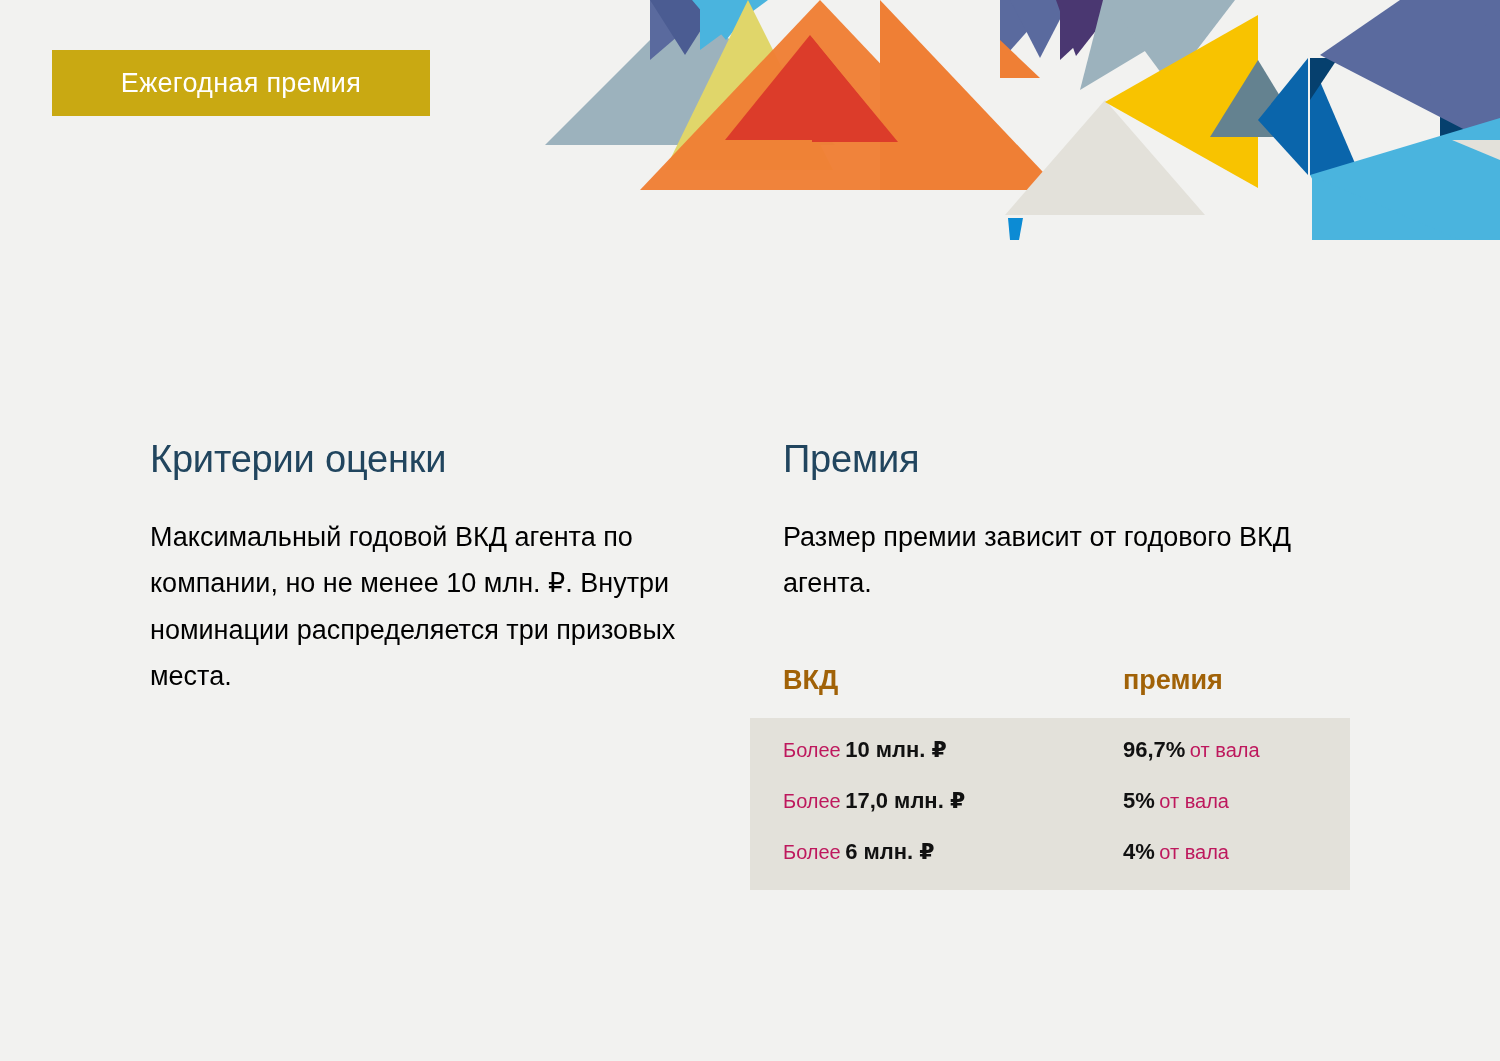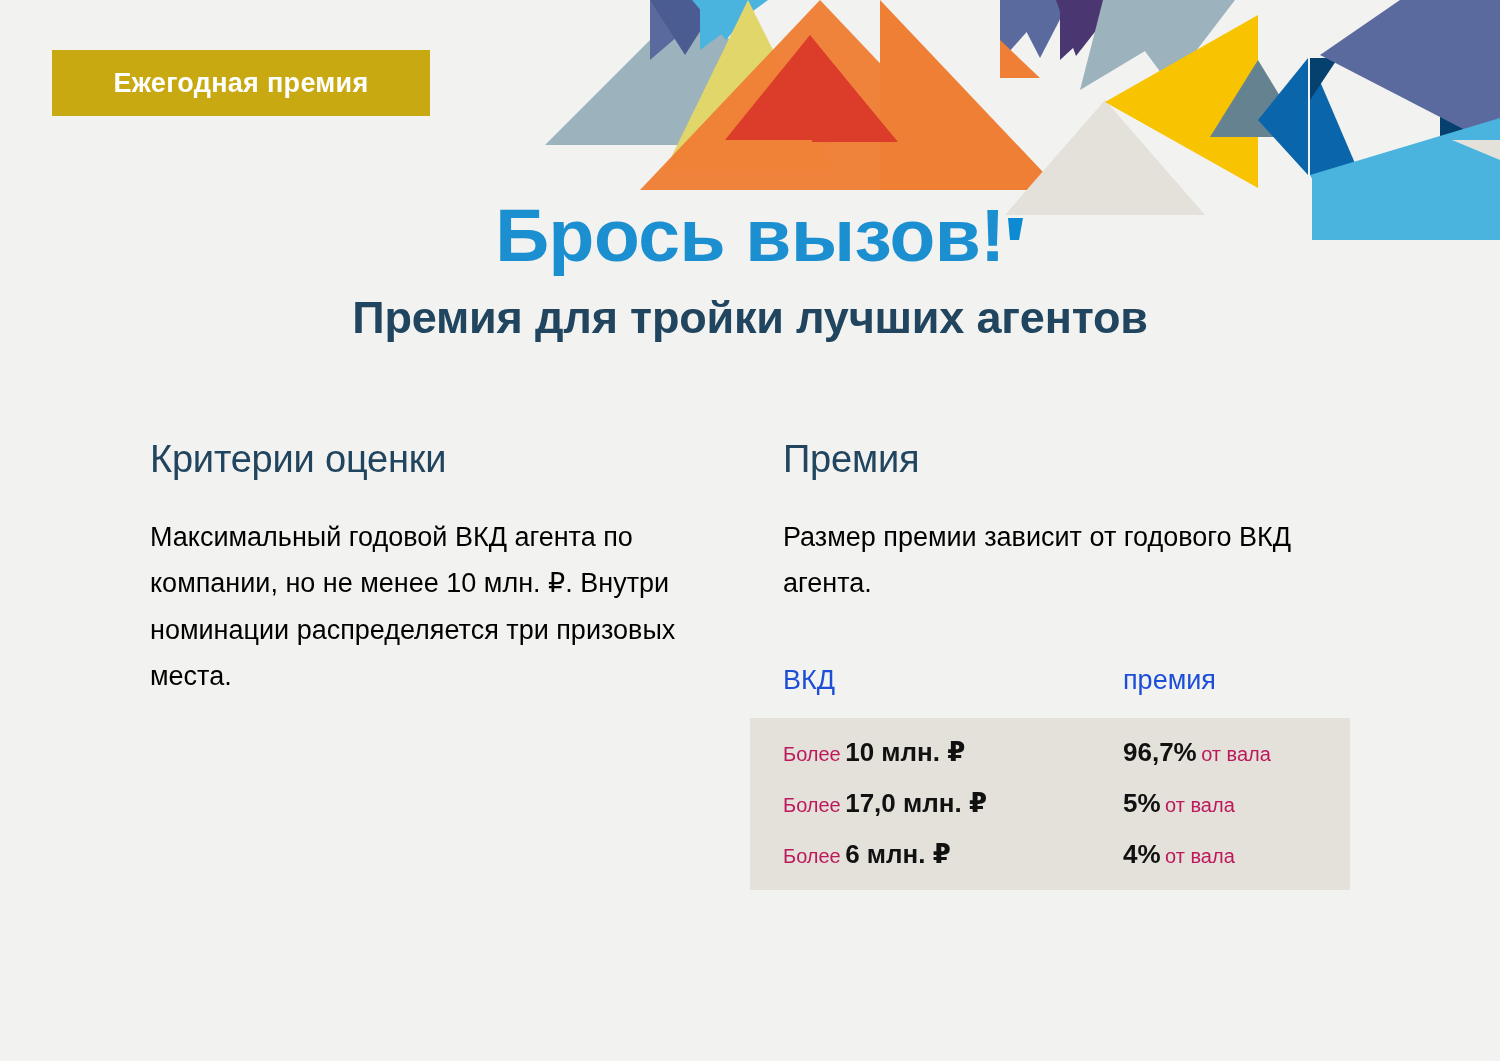--- a/index.html
+++ b/index.html
@@ -41,21 +41,21 @@
     width: 378px;
     height: 66px;
     background: #c9a912;
     display: flex;
     align-items: center;
     justify-content: center;
   }
   #badge-label {
     color: #ffffff;
     font-size: 27px;
-    font-weight: bold;
+    font-weight: normal;
     letter-spacing: 0.3px;
     white-space: nowrap;
   }
 
   
   #title-block {
     position: absolute;
     left: 0;
     top: 198px;
     width: 1500px;
@@ -111,23 +111,24 @@
 
   
   #rate-table {
     position: absolute;
     left: 783px;
     top: 665px;
     width: 567px;
   }
   #rate-head {
     display: flex;
-    color: #1d4ed8;
+    color: #a16207;
     font-size: 27px;
     padding-bottom: 19px;
+    font-weight: bold;
   }
   #rate-head .c1 { width: 340px; }
   #rate-head .c2 { width: 227px; }
 
   #rate-panel {
     position: absolute;
     left: 750px;
     top: 718px;
     width: 600px;
     height: 172px;
@@ -146,21 +147,21 @@
   }
   .rate-row .c1 { width: 340px; }
   .rate-row .c2 { width: 227px; }
   .rate-row .light {
     color: #be185d;
     font-size: 20px;
     font-weight: normal;
   }
   .rate-row .strong {
     color: #111111;
-    font-size: 26px;
+    font-size: 22px;
     font-weight: bold;
   }
 </style>
 </head>
 <body>
 
 <div id="slide">
 
   <svg id="deco" viewBox="0 0 1500 240" width="1500" height="240" preserveAspectRatio="none">
 
@@ -212,24 +213,20 @@
 
     <polygon points="1000,40 1040,78 1000,78" fill="#ef7f35"></polygon>
 
     <polygon points="1452,140 1500,160 1500,140" fill="#e3e1da"></polygon>
   </svg>
 
   <div id="badge">
     <span id="badge-label">Ежегодная премия</span>
   </div>
 
-  <div id="title-block">
-    <h1 id="main-title">Брось вызов!</h1>
-    <h2 id="sub-title">Премия для тройки лучших агентов</h2>
-  </div>
 
   <div id="columns">
 
     <div class="col" id="col-left">
       <h3 class="col-heading">Критерии оценки</h3>
       <p class="col-body">Максимальный годовой ВКД агента по компании, но не менее 10 млн. ₽. Внутри номинации распределяется три призовых места.</p>
     </div>
 
     <div class="col" id="col-right">
       <h3 class="col-heading">Премия</h3>

